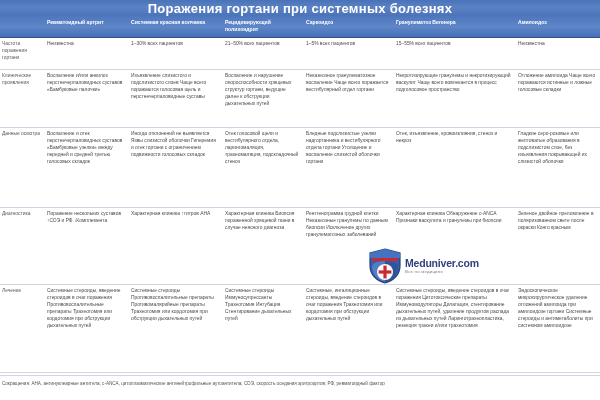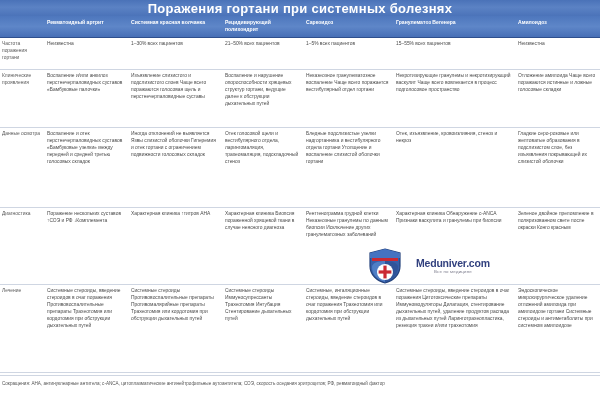--- a/index.html
+++ b/index.html
@@ -107,24 +107,23 @@
     margin-top: 2px;
   }
 
   
   .watermark {
     position: absolute;
     left: 368px;
     top: 248px;
     display: flex;
     align-items: center;
-    gap: 14px;
+    gap: 3px;
     pointer-events: none;
     opacity: 0.97;
-    text-align: center;
   }
   .wm-shield {
     position: relative;
     width: 34px;
     height: 36px;
   }
   .wm-text {
     display: flex;
     flex-direction: column;
     justify-content: center;

